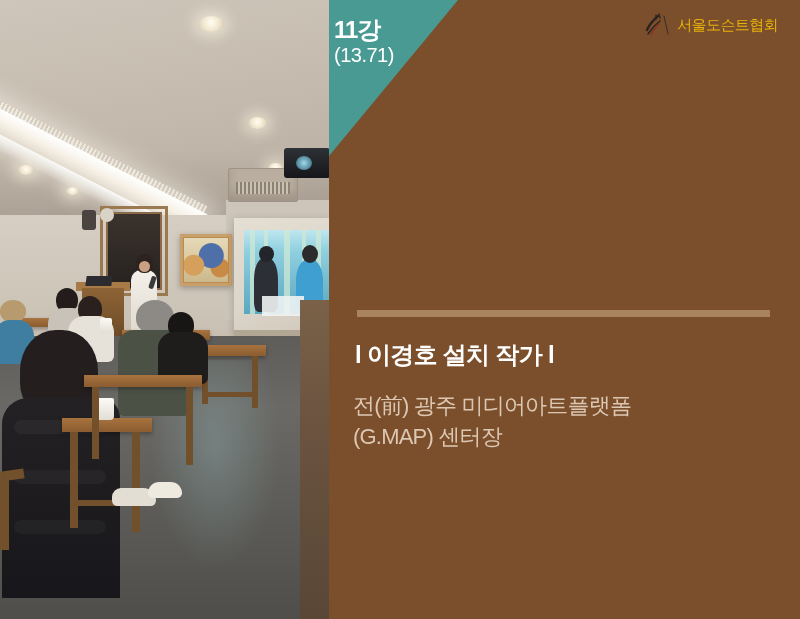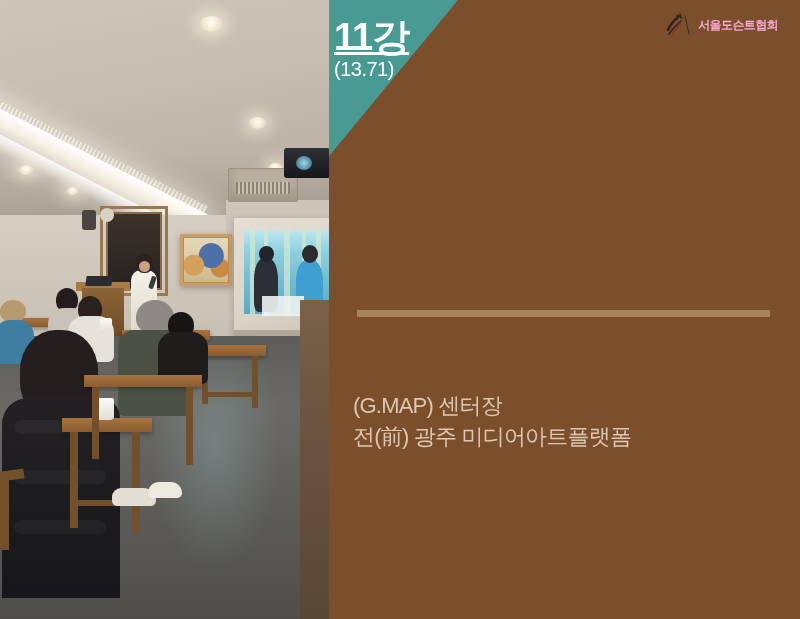--- a/index.html
+++ b/index.html
@@ -120,29 +120,29 @@
   
   #teal{
     position:absolute; left:329px; top:0; width:129px; height:156px;
     background:#4a9a94;
     clip-path:polygon(0 0, 100% 0, 0 100%);
   }
   #badge{
     position:absolute; left:334px; top:18px; width:96px;
     text-align:left; color:#ffffff; line-height:1;
   }
-  #badge .lec{font-size:38px;font-weight:bold;letter-spacing:-1px;display:block;text-decoration:underline;}
+  #badge .lec{font-size:24px;font-weight:bold;letter-spacing:-1px;display:block;}
   #badge .date{font-size:20px;font-weight:normal;display:block;margin-top:3px;letter-spacing:-.5px;}
 
   
   #logo{
     position:absolute; right:22px; top:10px; display:flex; align-items:center; gap:7px;
   }
   #logo .mark{width:26px;height:30px;display:block;}
-  #logo .lname{color:#f9a8d4;font-size:12px;font-weight:bold;letter-spacing:-.6px;}
+  #logo .lname{color:#eab308;font-size:15px;font-weight:normal;letter-spacing:-.6px;}
 
   #title{
     position:absolute; left:357px; top:188px; color:#ffffff;
     font-size:42px; font-weight:bold; line-height:1.18; letter-spacing:-1.2px;
     text-shadow:0 1px 2px rgba(0,0,0,.10);
   }
   #title span{display:block;}
 
   #divider{
     position:absolute; left:357px; top:310px; width:413px; height:7px;
@@ -287,18 +287,19 @@
       <path d="M7 25 C9 20, 12 17, 15 14" stroke="#8a3426" stroke-width="1.4" fill="none" stroke-linecap="round"></path>
       <path d="M12 5 L12 9 M15 4 L16 8" stroke="#2b2321" stroke-width="1.3" stroke-linecap="round"></path>
       <path d="M20 6 L24 24" stroke="#3a2f2a" stroke-width="1.1" fill="none" stroke-linecap="round"></path>
     </svg>
     <span class="lname">서울도슨트협회</span>
   </div>
 
 
   <div id="divider"></div>
 
+  <div id="speaker">l 이경호 설치 작가 l</div>
   <div id="affiliation">
+    <span>전(前) 광주 미디어아트플랫폼</span>
     <span>(G.MAP) 센터장</span>
-    <span>전(前) 광주 미디어아트플랫폼</span>
   </div>
 
 </div>
 
 </body></html>

